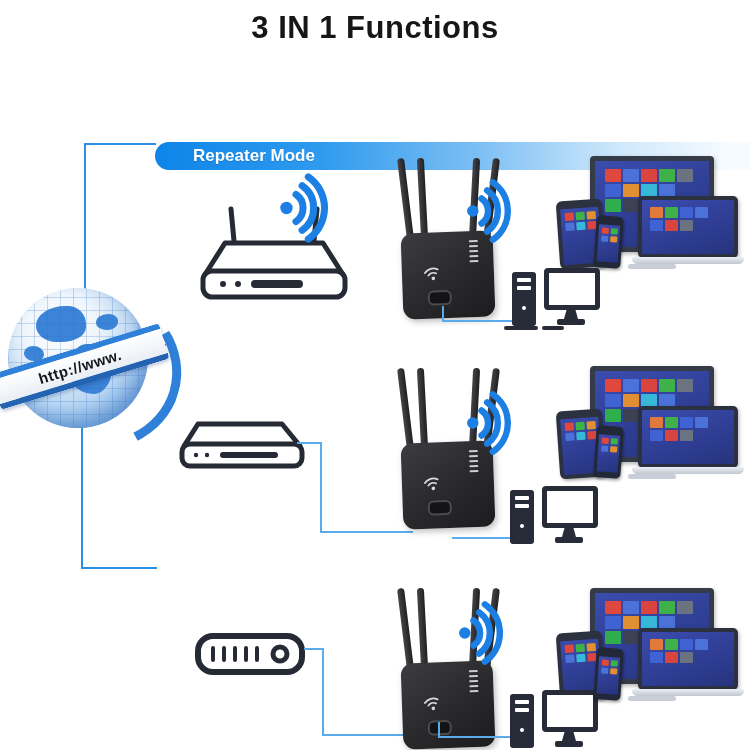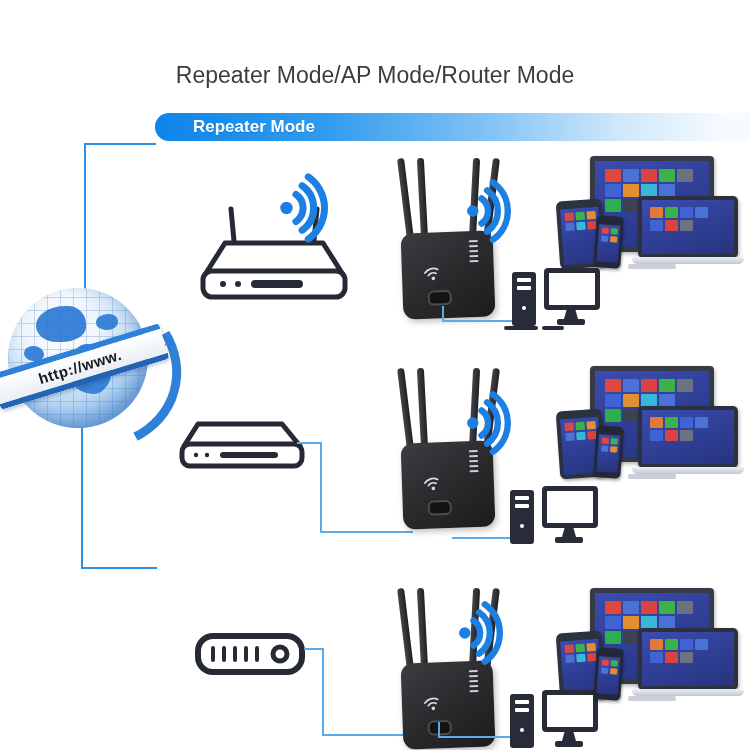--- a/index.html
+++ b/index.html
@@ -101,21 +101,21 @@
   .pc-stand{position:absolute;left:52px;top:42px;width:14px;height:9px;background:#272c38;
       clip-path:polygon(18% 0,82% 0,100% 100%,0 100%);}
   .pc-base{position:absolute;left:45px;top:51px;width:28px;height:6px;background:#272c38;border-radius:2px;}
   .pc-dash{position:absolute;height:4px;background:#272c38;border-radius:2px;}
 </style>
 </head>
 <body>
 
 <div id="stage">
 
-  <div class="subtitle">Repeater Mode/AP Mode/Router Mode</div>
+  <div class="title">3 IN 1 Functions</div>
 
   <div class="cline" style="left:84px;top:143px;width:2px;height:152px;"></div>
   <div class="cline" style="left:84px;top:143px;width:72px;height:2px;"></div>
   <div class="cline" style="left:136px;top:344px;width:30px;height:2px;"></div>
   <div class="cline" style="left:81px;top:408px;width:2px;height:161px;"></div>
   <div class="cline" style="left:81px;top:567px;width:76px;height:2px;"></div>
 
   <div class="globe">
     <div class="globe-ring"></div>
     <div class="globe-sphere">
@@ -123,21 +123,21 @@
       <div class="land l2"></div>
       <div class="land l3"></div>
       <div class="land l4"></div>
       <div class="globe-grid"></div>
     </div>
     <div class="globe-band">
       <span>http://www.</span>
     </div>
   </div>
 
-  <div class="banner" style="left:155px;top:113px;width:595px;">
+  <div class="banner" style="left:155px;top:142px;width:595px;">
     <span class="blabel">Repeater Mode</span>
   </div>
 
   <svg style="position:absolute;left:193px;top:203px;" width="168" height="102" viewBox="0 0 168 102">
     <path d="M38 6 L41 38" stroke="#262a35" stroke-width="5" stroke-linecap="round" fill="none"></path>
     <path d="M124 6 L121 38" stroke="#262a35" stroke-width="5" stroke-linecap="round" fill="none"></path>
     <path d="M32 40 L130 40 L149 70 L13 70 Z" fill="#fff" stroke="#262a35" stroke-width="5" stroke-linejoin="round"></path>
     <rect x="10" y="68" width="142" height="26" rx="9" fill="#fff" stroke="#262a35" stroke-width="5"></rect>
     <circle cx="30" cy="81" r="3" fill="#262a35"></circle>
     <circle cx="45" cy="81" r="3" fill="#262a35"></circle>

